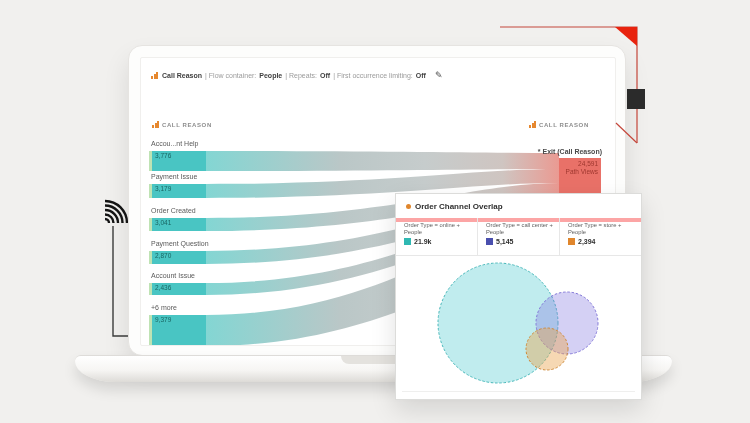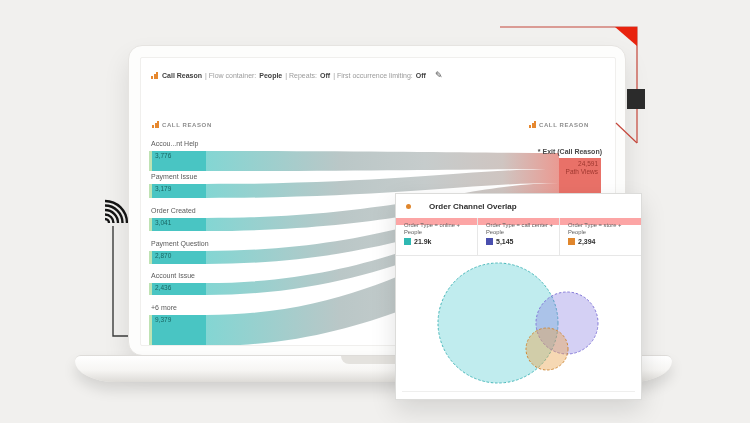--- a/index.html
+++ b/index.html
@@ -68,22 +68,22 @@
     background:#e97168;text-align:right;box-sizing:border-box;padding:2px 3px;}
   .exit-node div{font-size:6.5px;color:#9e372e;line-height:8px;}
 
   
   .card{
     left:395px;top:193px;width:247px;height:207px;z-index:3;
     background:#ffffff;border:1px solid #dcdcda;
     box-shadow:0 10px 24px rgba(0,0,0,.12);box-sizing:border-box;
   }
   .card-header{position:absolute;left:0;top:0;right:0;height:24px;
-    display:flex;align-items:center;gap:18px;padding-left:10px;
-    border-bottom:7px solid #fca5a5;}
+    display:flex;align-items:center;gap:4px;padding-left:10px;
+    border-bottom:4px solid #fca5a5;}
   .card-dot{width:5px;height:5px;border-radius:50%;background:#e0862c;}
   .card-title{font-size:8px;font-weight:bold;color:#2e2e2e;}
   .legend{position:absolute;left:0;top:24px;right:0;height:37px;
     display:flex;border-bottom:1px solid #e7e7e7;}
   .legend-col{flex:1;padding:4px 6px 0 8px;border-right:1px solid #e7e7e7;box-sizing:border-box;}
   .legend-col:last-child{border-right:none;}
   .legend-lab{font-size:5.8px;color:#5f5f5f;line-height:7px;min-height:14px;}
   .legend-val{display:flex;align-items:center;gap:3px;margin-top:2px;}
   .legend-val .sw{width:7px;height:7px;}
   .legend-val b{font-size:7px;color:#2e2e2e;font-weight:bold;}

